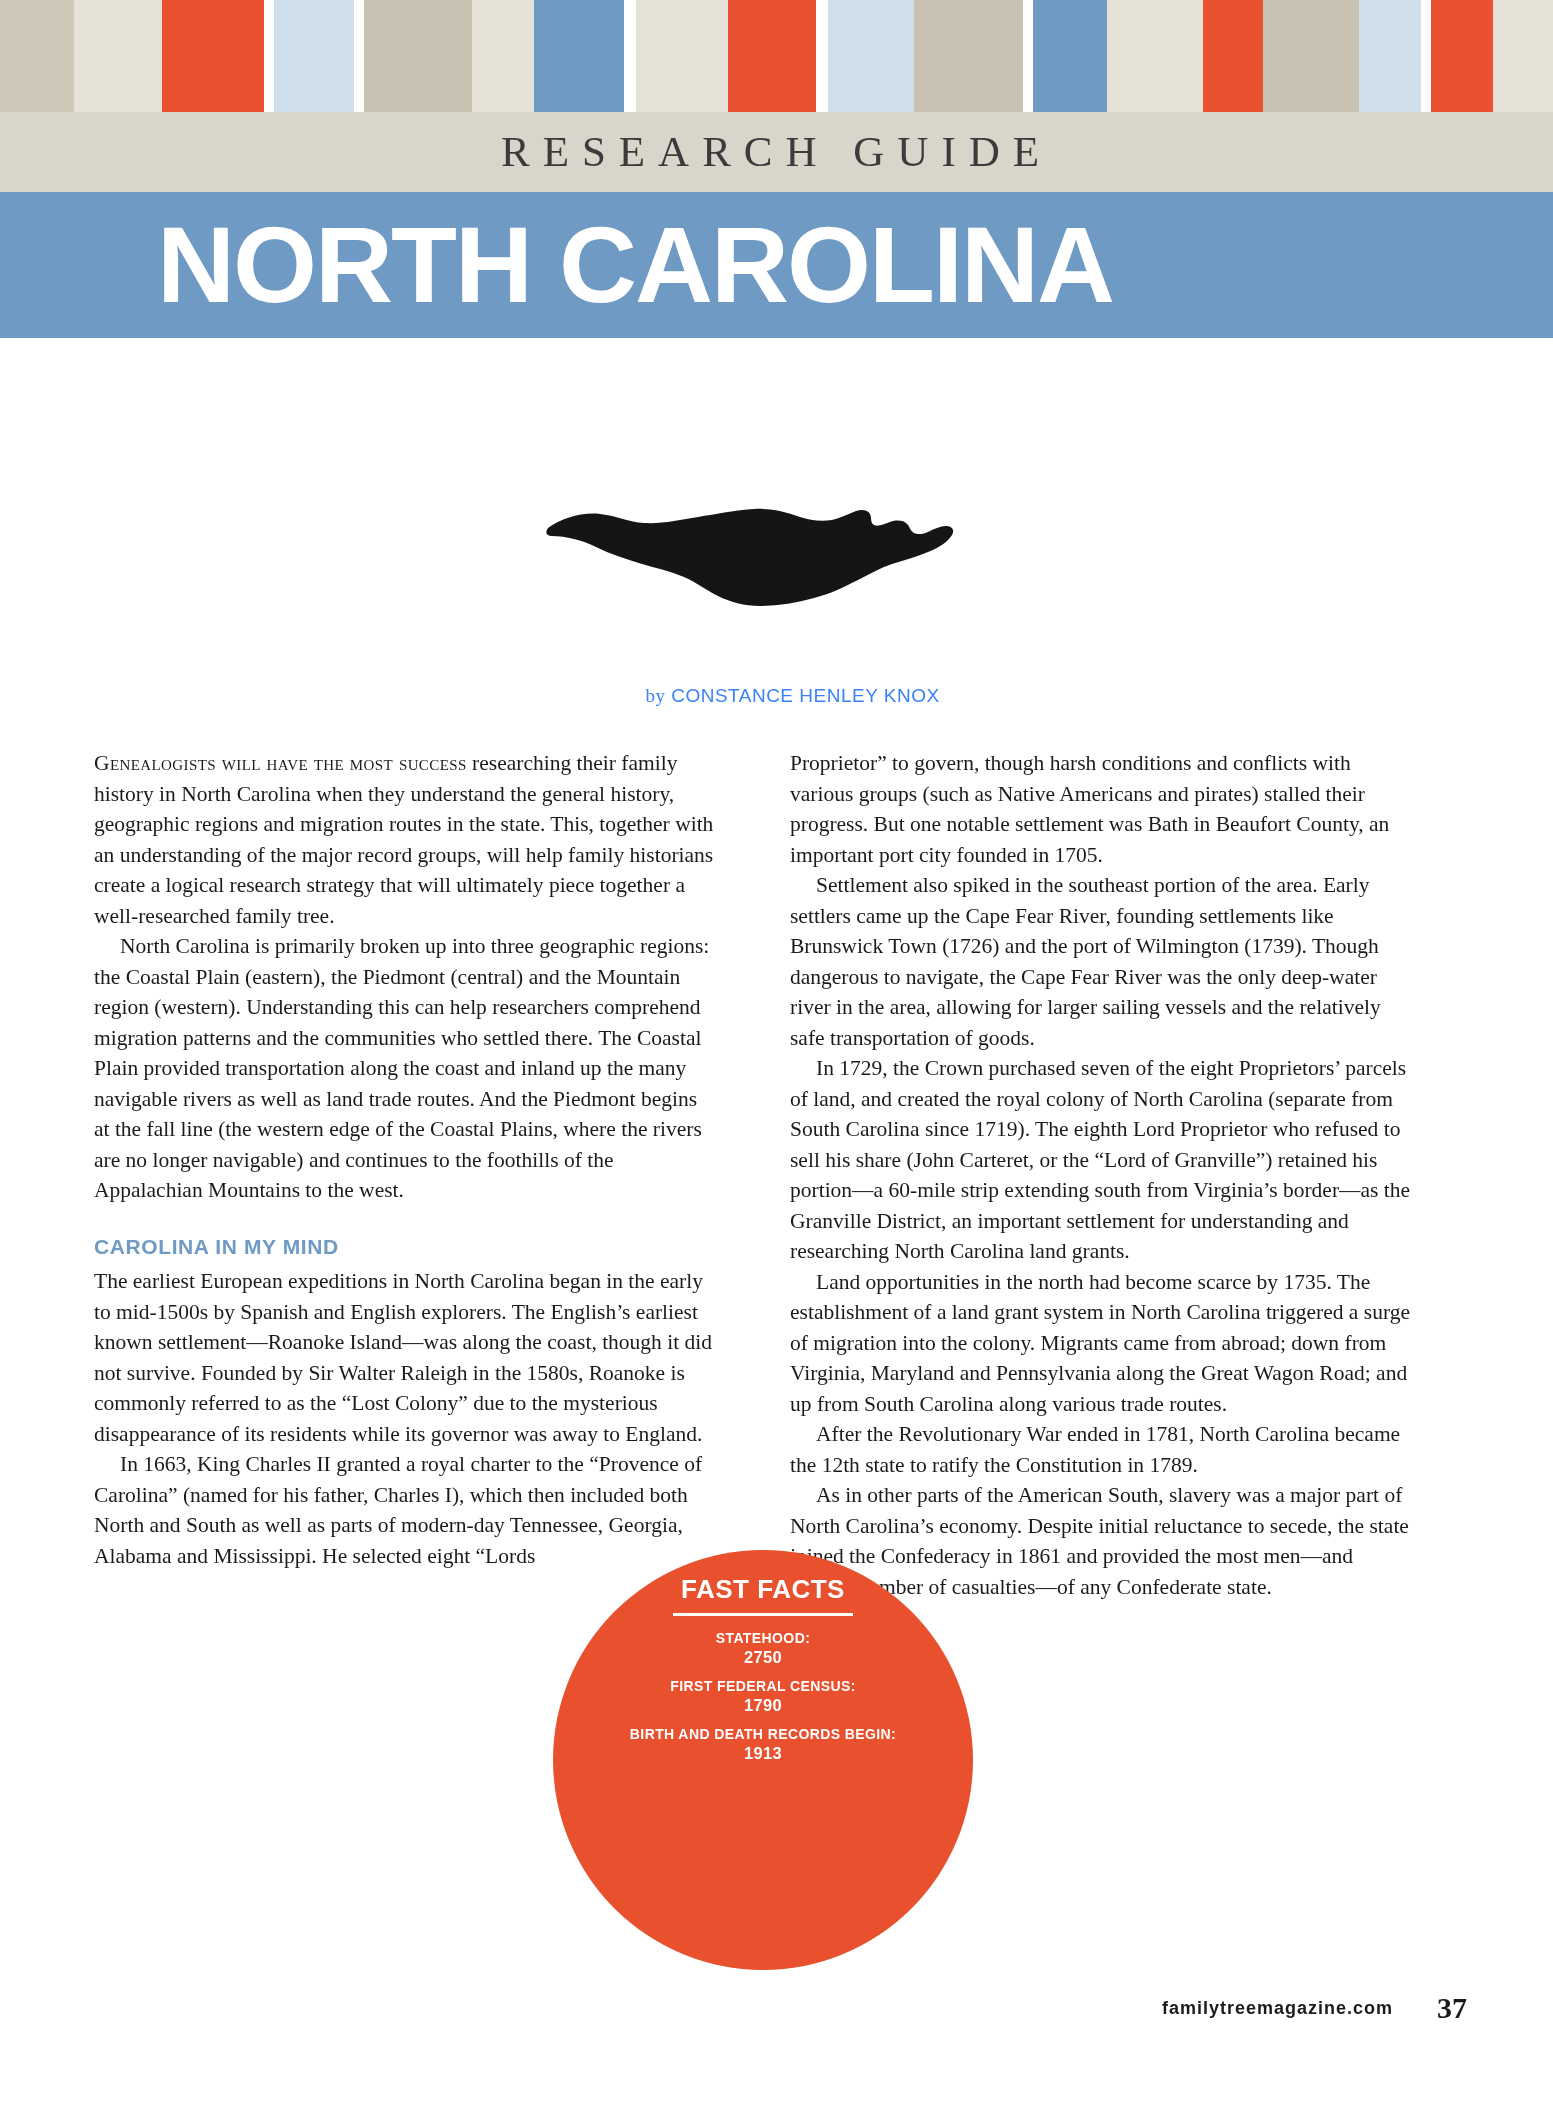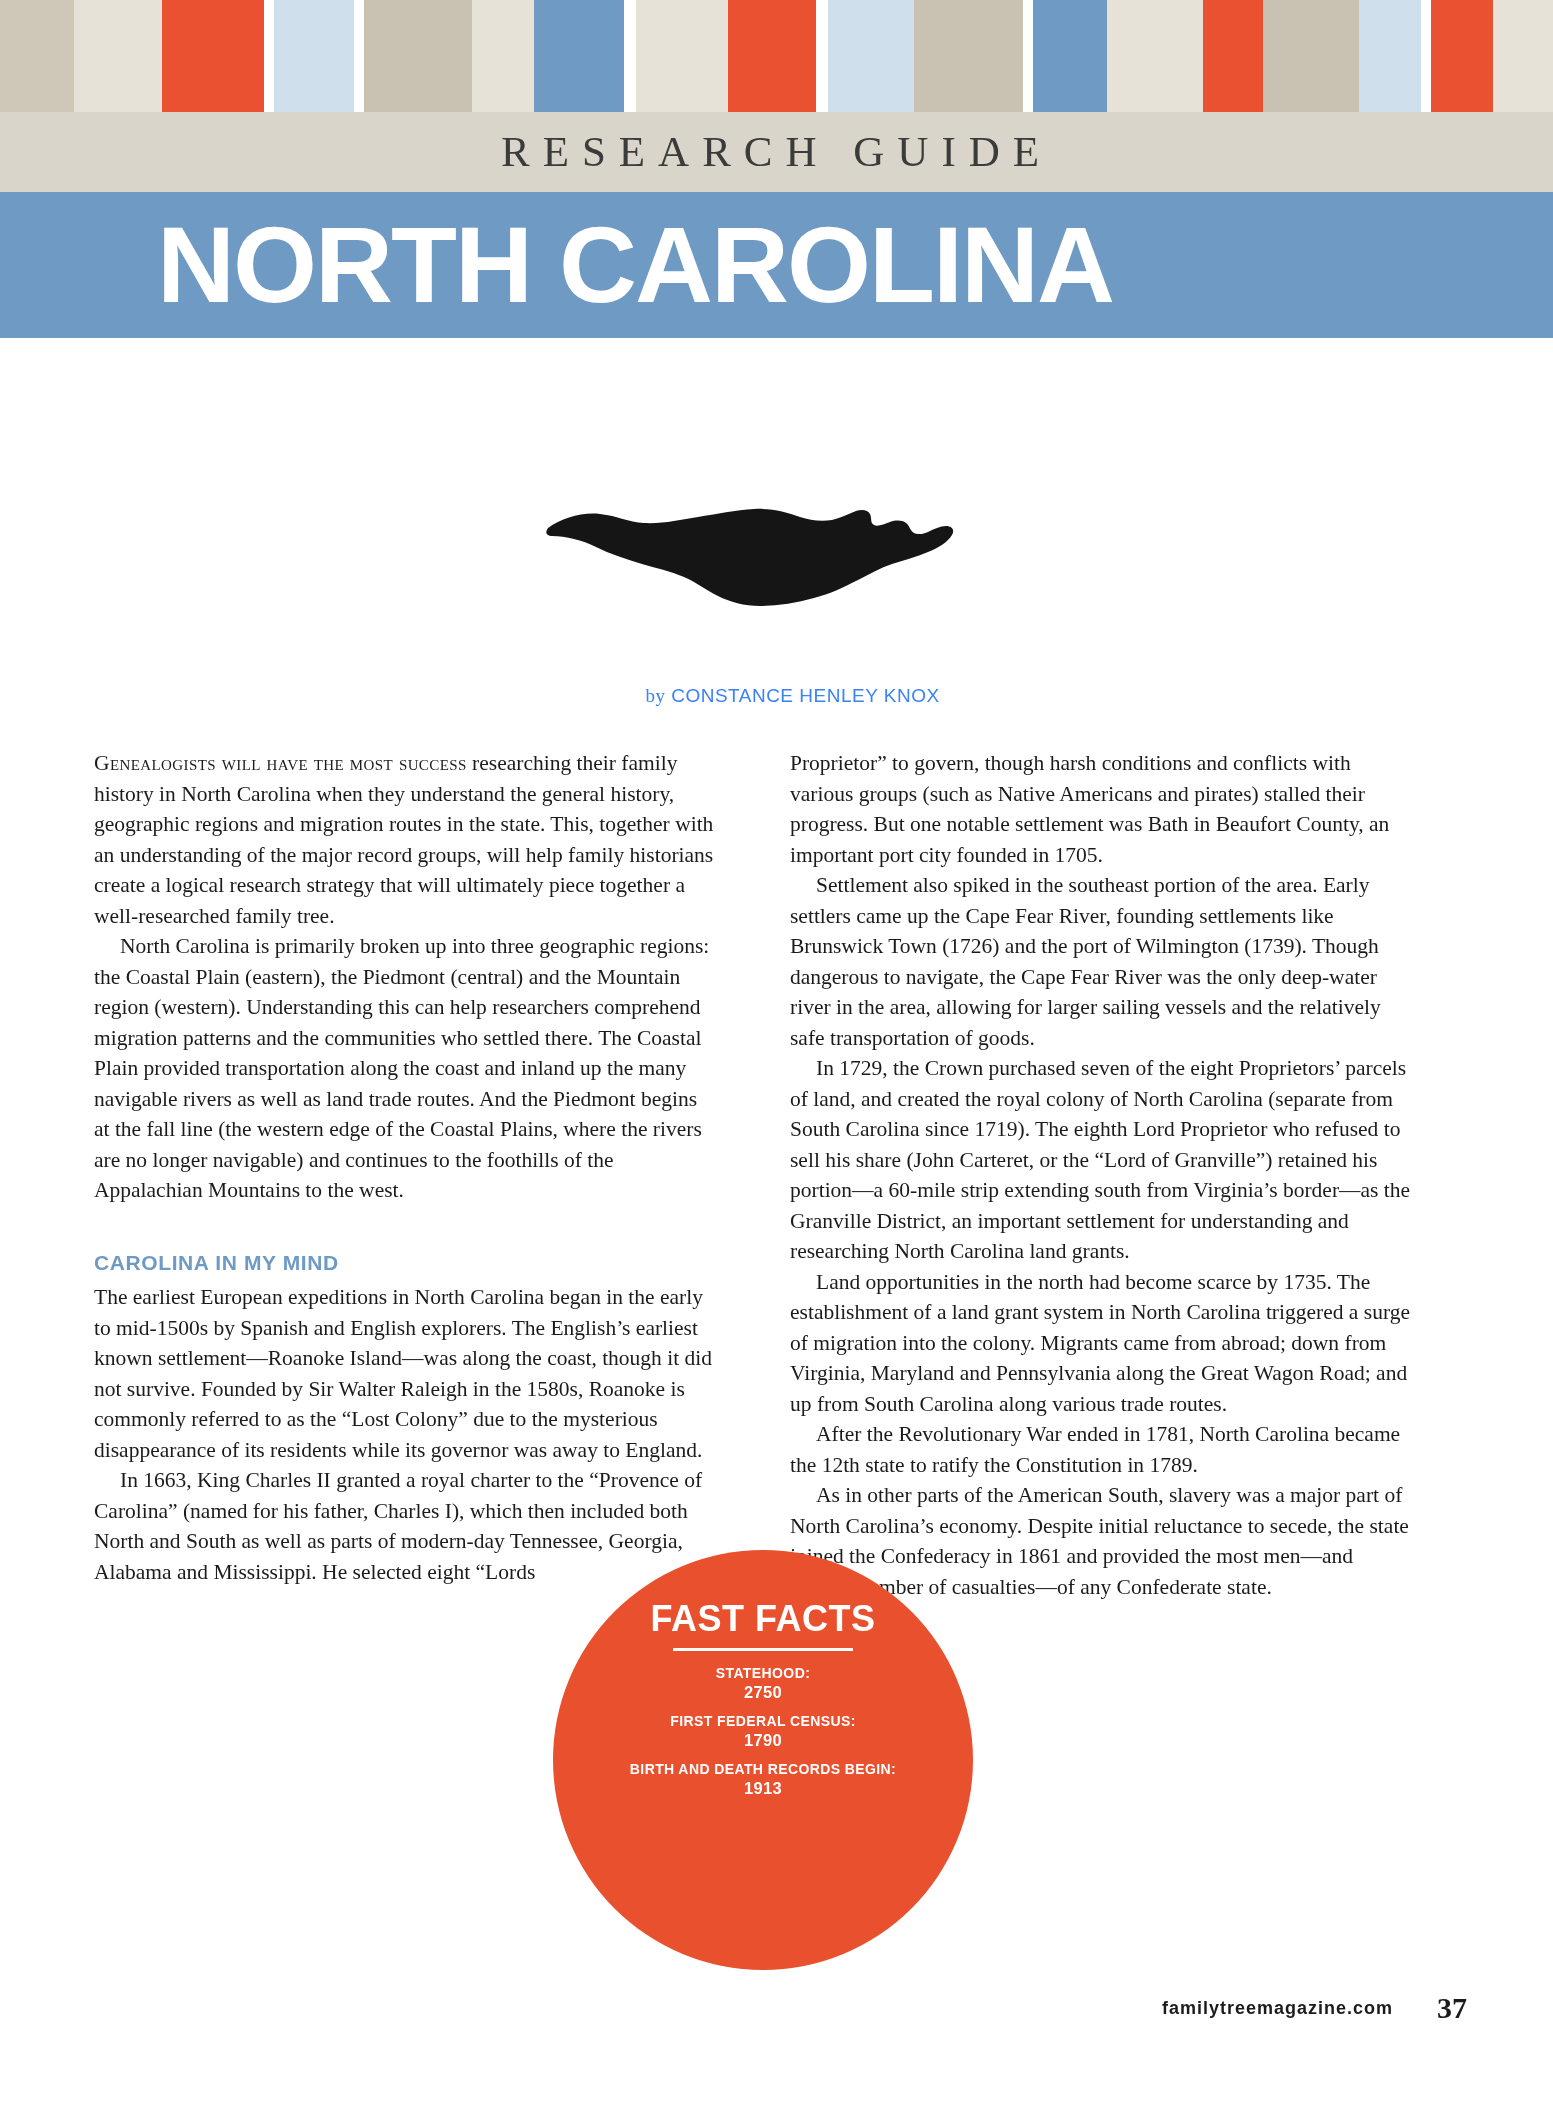--- a/index.html
+++ b/index.html
@@ -114,21 +114,21 @@
     margin: 0;
   }
   .col p.indent { text-indent: 26px; }
 
   .section-head {
     font-family: "Liberation Sans", sans-serif;
     font-weight: bold;
     font-size: 21px;
     letter-spacing: 0.6px;
     color: #6e9ac4;
-    margin: 42px 0 4px 0;
+    margin: 26px 0 4px 0;
   }
 
   .smallcaps-lead {
     font-variant: small-caps;
     letter-spacing: 0.4px;
   }
 
   
   .fast-facts {
     position: absolute;
@@ -136,22 +136,22 @@
     top: 1550px;
     width: 420px;
     height: 420px;
     border-radius: 50%;
     background: #e8502e;
     color: #ffffff;
     text-align: center;
     font-family: "Liberation Sans", sans-serif;
   }
   .ff-title {
-    margin-top: 48px;
-    font-size: 36px;
+    margin-top: 24px;
+    font-size: 26px;
     font-weight: bold;
     letter-spacing: 0.5px;
   }
   .ff-rule {
     width: 180px;
     height: 3px;
     background: #ffffff;
     margin: 8px auto 14px auto;
   }
   .ff-item {

